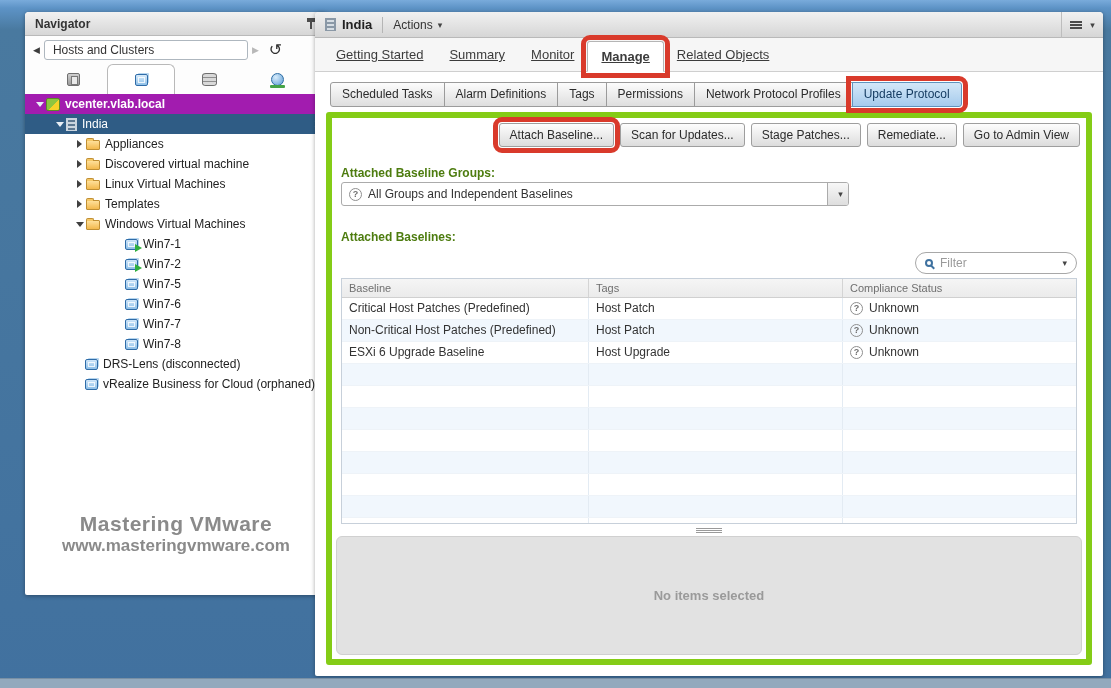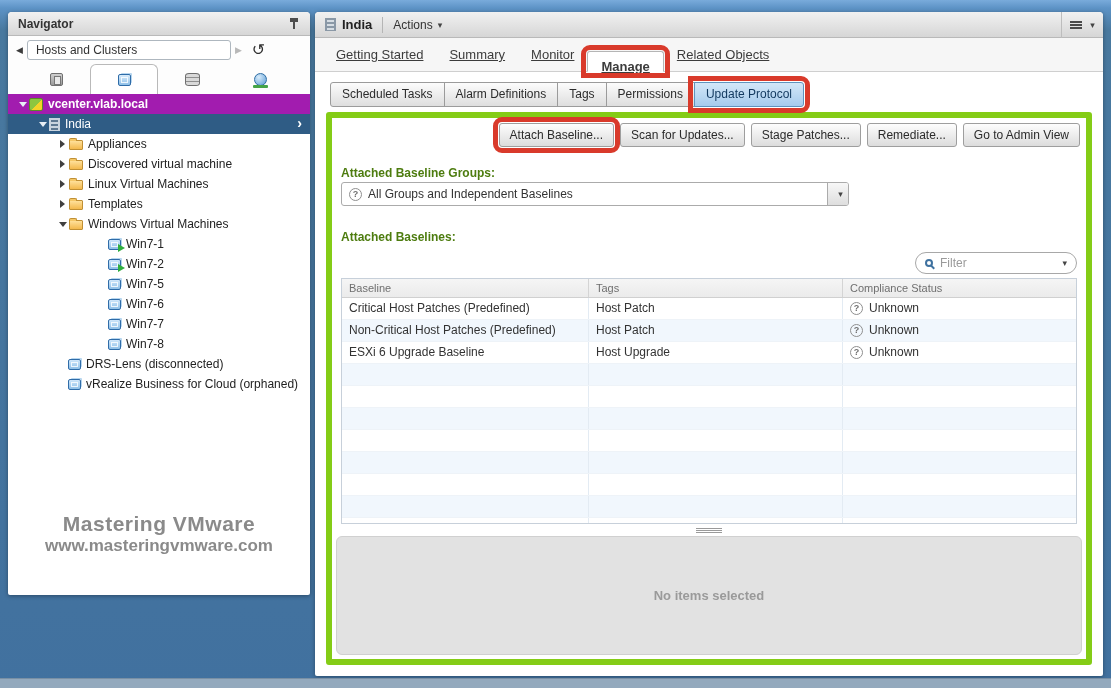--- a/index.html
+++ b/index.html
@@ -5,21 +5,21 @@
   * { box-sizing: border-box; margin: 0; padding: 0; }
   body { font-family: "Liberation Sans", sans-serif; background:#3f6d9b; }
   .screen{
     position:relative; width:1111px; height:688px; overflow:hidden;
     background:linear-gradient(180deg,#79abdb 0%,#5d93c6 8px,#49799f 30px,#41719f 100%);
   }
   .bottom-bar{position:absolute;left:0;right:0;bottom:0;height:10px;background:#93a9bd;border-top:1px solid #7990a5;}
 
   
   .panel{position:absolute;background:#fff;border-radius:4px 4px 2px 2px;box-shadow:0 1px 4px rgba(0,0,0,.35);}
-  .left-panel{left:8px;top:12px;width:302px;height:583px;text-decoration:underline;}
+  .left-panel{left:25px;top:12px;width:302px;height:583px;text-decoration:underline;}
   .right-panel{left:315px;top:12px;width:788px;height:664px;}
 
   .bar-gradient{background:linear-gradient(180deg,#f1f1f1,#d6d6d6);border-bottom:1px solid #b9b9b9;}
 
   
   .nav-titlebar{position:absolute;top:0;left:0;right:0;height:24px;border-radius:4px 4px 0 0;display:flex;align-items:center;padding:0 10px;}
   .nav-title{font-size:12px;font-weight:bold;color:#333;flex:1;}
   .icon-pin{position:relative;width:12px;height:13px;flex:none;}
   .icon-pin::before{content:'';position:absolute;left:2px;top:1px;width:8px;height:4px;background:#4d4d4d;}
   .icon-pin::after{content:'';position:absolute;left:5px;top:5px;width:2px;height:7px;background:#4d4d4d;}
@@ -72,21 +72,21 @@
   .obj-name{font-size:13px;font-weight:bold;color:#222;margin-left:6px;}
   .vsep{width:1px;height:16px;background:#b5b5b5;margin:0 10px;}
   .actions-label{font-size:12px;color:#333;}
   .caret-down-glyph{font-size:9px;color:#444;margin-left:5px;}
   .header-right{position:absolute;right:0;top:0;height:26px;width:42px;border-left:1px solid #bdbdbd;display:flex;align-items:center;justify-content:center;gap:3px;}
   .icon-list{width:12px;height:9px;position:relative;}
   .icon-list::before{content:'';position:absolute;top:0;left:0;width:12px;height:2px;background:#4a4a4a;box-shadow:0 3px 0 #4a4a4a,0 6px 0 #4a4a4a;}
 
   .main-tabs{position:absolute;top:26px;left:0;right:0;height:34px;background:#f6f6f6;border-bottom:1px solid #cfcfcf;display:flex;align-items:stretch;padding-left:8px;}
   .tab{padding:0 13px;font-size:13px;color:#3c3c3c;line-height:33px;cursor:pointer;text-decoration:underline;}
-  .tab.selected{background:#fff;border:1px solid #b5b5b5;border-bottom-color:#fff;margin-bottom:-1px;border-radius:3px 3px 0 0;font-weight:bold;line-height:30px;align-self:flex-end;height:21px;}
+  .tab.selected{background:#fff;border:1px solid #b5b5b5;border-bottom-color:#fff;margin-bottom:-1px;border-radius:3px 3px 0 0;font-weight:bold;line-height:30px;align-self:flex-end;height:31px;}
   .ann{outline:5px solid #d93a2b;outline-offset:1px;position:relative;z-index:5;}
 
   .subtabs{position:absolute;top:70px;left:15px;display:flex;}
   .stab{height:25px;line-height:23px;padding:0 11px;font-size:12px;color:#2c2c2c;background:linear-gradient(180deg,#fcfcfc,#dedede);border:1px solid #9b9b9b;margin-left:-1px;cursor:pointer;white-space:nowrap;}
   .stab:first-child{border-radius:3px 0 0 3px;margin-left:0;}
   .stab:last-child{border-radius:0 3px 3px 0;}
   .stab.selected{background:linear-gradient(180deg,#d3e7f8,#a6cbec);border-color:#5f93bd;color:#12395f;}
 
   .content-box{position:absolute;top:100px;left:11px;width:766px;height:553px;border:6px solid #84cc16;border-radius:3px;background:#fff;}
   .toolbar{position:absolute;top:5px;right:6px;display:flex;gap:6px;}
@@ -246,20 +246,21 @@
       <span class="tab">Monitor</span>
       <span class="tab selected ann">Manage</span>
       <span class="tab">Related Objects</span>
     </div>
 
     <div class="subtabs">
       <span class="stab">Scheduled Tasks</span>
       <span class="stab">Alarm Definitions</span>
       <span class="stab">Tags</span>
       <span class="stab">Permissions</span>
+      <span class="stab">Network Protocol Profiles</span>
       <span class="stab selected ann">Update Protocol</span>
     </div>
 
     <div class="content-box">
       <div class="toolbar">
         <button class="btn ann">Attach Baseline...</button>
         <button class="btn">Scan for Updates...</button>
         <button class="btn">Stage Patches...</button>
         <button class="btn">Remediate...</button>
         <button class="btn">Go to Admin View</button>

